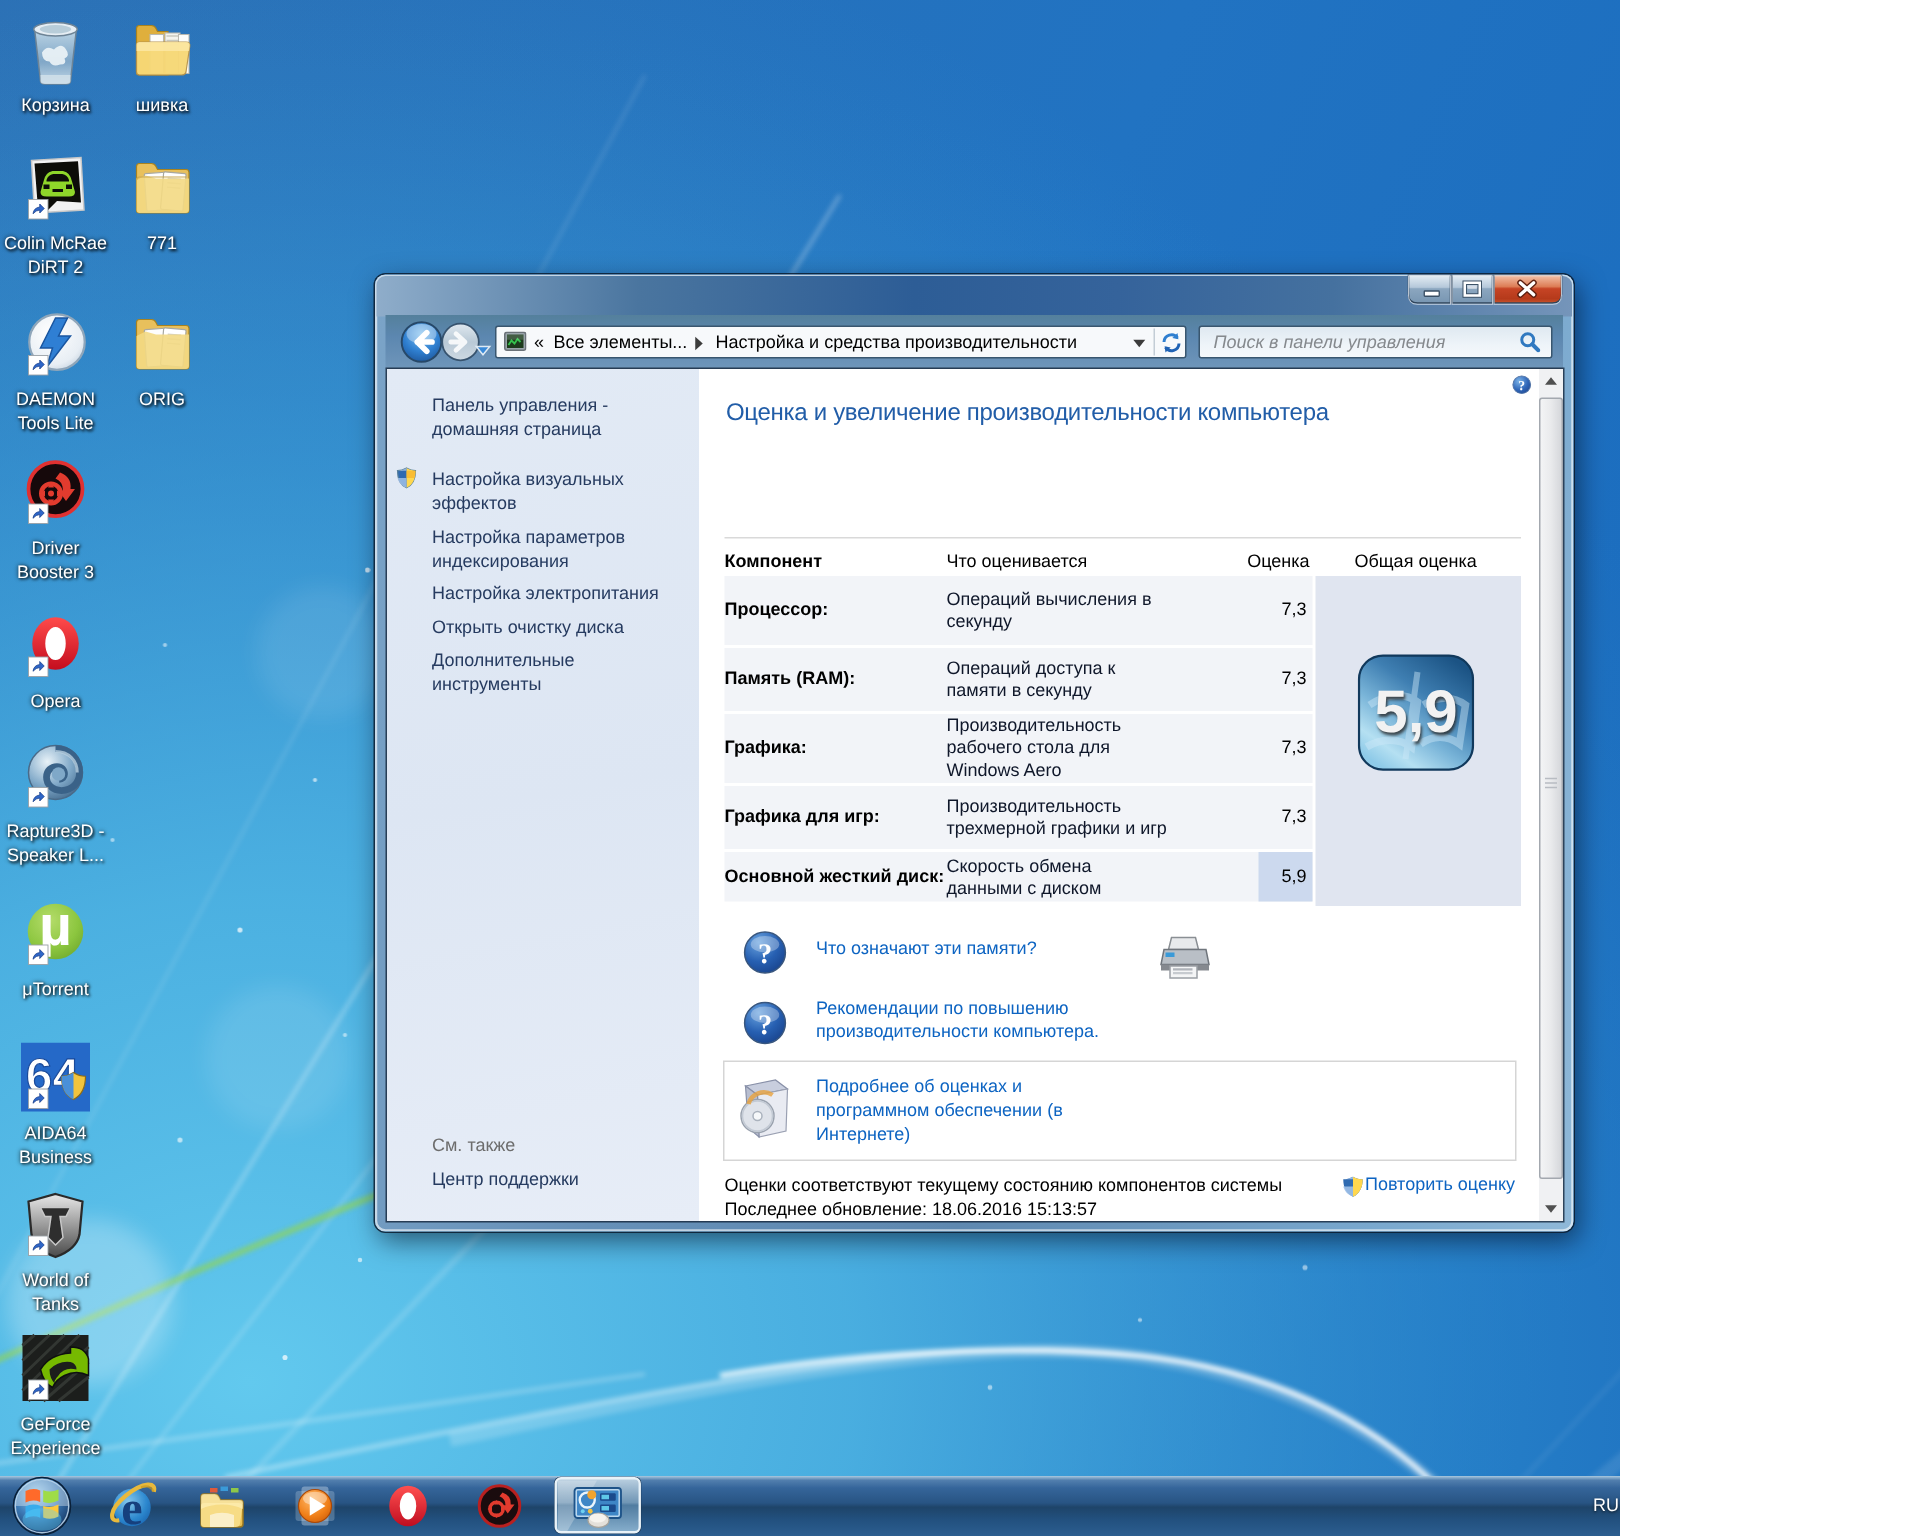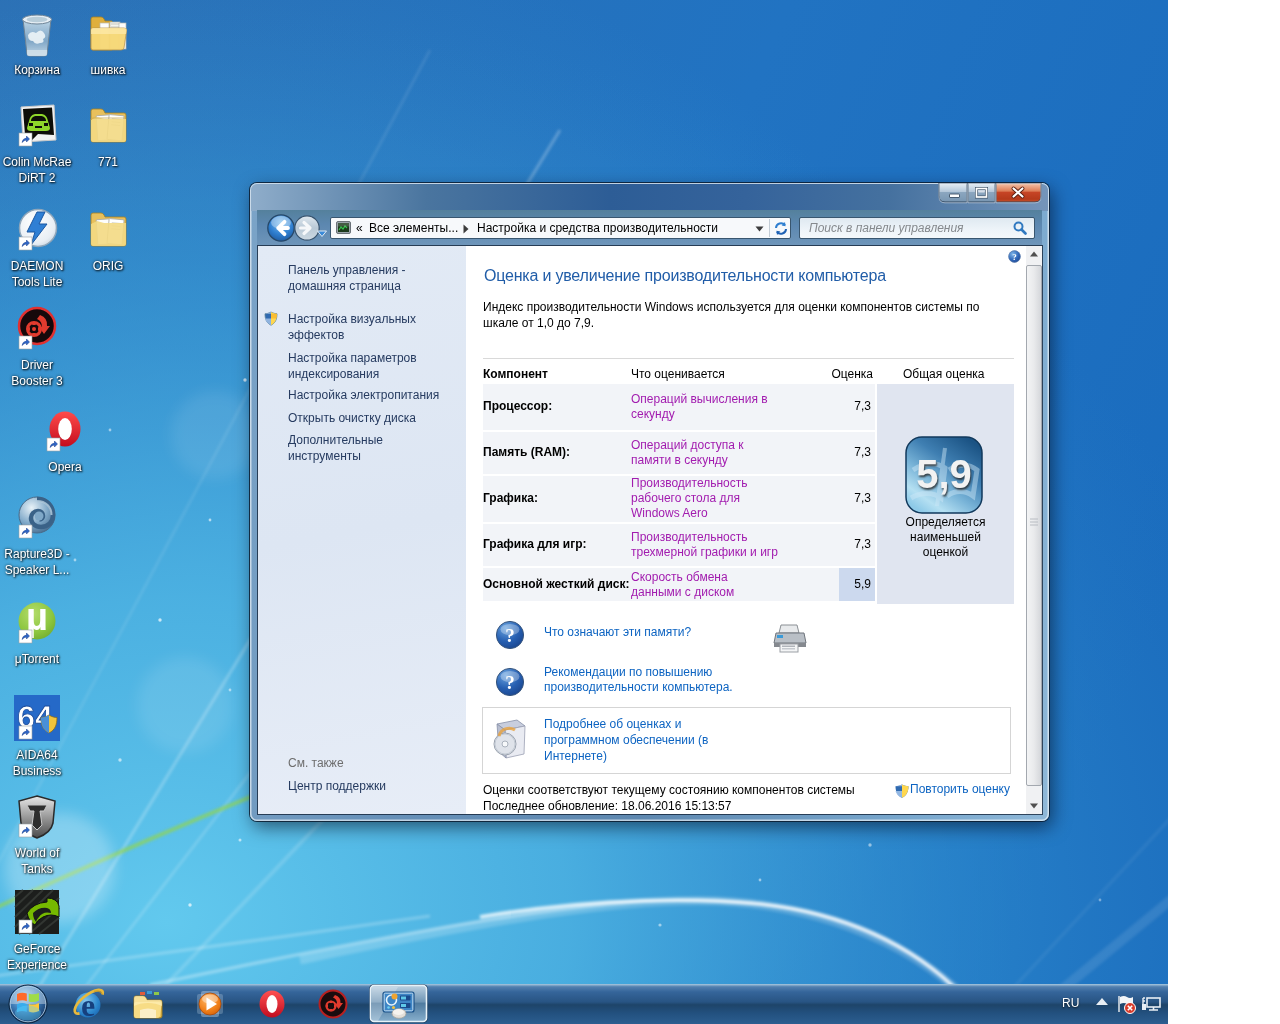--- a/index.html
+++ b/index.html
@@ -1,16 +1,16 @@
 <!DOCTYPE html>
 <html><head><meta charset="utf-8">
 <style>
 html,body{margin:0;padding:0;width:1280px;height:1024px;overflow:hidden;}
 body{font-family:"Liberation Sans",sans-serif;}
-#desk{position:absolute;left:0;top:0;width:1168px;height:1024px;overflow:hidden;}
+#desk{position:absolute;left:0;top:0;width:1080px;height:1024px;overflow:hidden;}
 #wall{position:absolute;left:0;top:0;}
 .dico{position:absolute;width:72px;text-align:center;}
 .dico svg{display:block;margin:0 auto;}
 .dlab{display:block;margin-top:4px;font-size:12px;line-height:16px;color:#fff;
  text-shadow:1px 1px 2px rgba(0,0,0,.9),0 0 3px rgba(0,0,0,.8);}
 
 #win{position:absolute;left:250px;top:183px;width:799px;height:638px;border-radius:7px;
  background:linear-gradient(100deg,#7ba4c8 0%,#6690b8 28%,#5e88b0 55%,#79a8ce 85%,#8fb8d8 100%);
  box-shadow:0 0 0 1px rgba(11,27,46,.85),3px 6px 18px rgba(0,5,20,.55),inset 0 0 0 1.5px rgba(255,255,255,.6);}
 #titlebar{position:absolute;left:1px;top:1px;width:797px;height:27px;border-radius:6px 6px 0 0;
@@ -28,21 +28,21 @@
  box-shadow:0 0 0 1px rgba(15,30,50,.75);}
 #leftpane{position:absolute;left:0;top:0;width:208px;height:568px;
  background:linear-gradient(170deg,#e2eaf5 0%,#dde6f3 50%,#e7edf7 100%);}
 .lplink{position:absolute;left:30px;font-size:12px;line-height:16px;color:#263b60;}
 #rightpane{position:absolute;left:212px;top:0;width:556px;height:568px;background:#fff;}
 .rp{position:absolute;}
 .blue{color:#0d64c2;}
 #scrollv{position:absolute;left:768px;top:0;width:16px;height:568px;background:#f0f0f0;}
 .trow{position:absolute;left:13px;width:392px;background:#f2f4f8;}
 .tl{position:absolute;left:0;font-size:12px;font-weight:bold;color:#000;white-space:nowrap;}
-.td{position:absolute;left:148px;font-size:12px;line-height:15px;color:#a21caf;}
+.td{position:absolute;left:148px;font-size:12px;line-height:15px;color:#0f172a;}
 .ts{position:absolute;left:298px;width:90px;text-align:right;font-size:12px;color:#000;}
 .hcell{position:absolute;left:356px;top:0;width:36px;height:33px;background:#ccd9ee;}
 
 #taskbar{position:absolute;left:0;top:984px;width:1280px;height:40px;
  background:linear-gradient(180deg,#a9c9e0 0%,#527fae 7%,#35659a 20%,#285483 45%,#1e4469 52%,#22507e 72%,#2c5e90 100%);}
 .tbtxt{color:#fff;font-size:12px;text-shadow:0 1px 2px rgba(0,0,0,.7);}
 </style></head>
 <body>
 <div id="desk">
 <svg id="wall" width="1280" height="1024" viewBox="0 0 1280 1024">
@@ -178,21 +178,21 @@
  <svg width="48" height="48" viewBox="0 0 48 48">
   <circle cx="24" cy="21" r="18" fill="#16090b" stroke="#e03131" stroke-width="2.5"></circle>
   <path d="M 27 10 Q 35 13 34 21 L 37 21 L 31 29 L 26 22 L 29 22 Q 29 16 24 14 Z" fill="#e23b2e"></path>
   <circle cx="21" cy="24" r="6.5" fill="none" stroke="#e23b2e" stroke-width="3"></circle>
   <circle cx="21" cy="24" r="2" fill="#e23b2e"></circle>
   <path d="M 21 16 L 23 20 L 19 20 Z M 21 32 L 19 28 L 23 28 Z M 13 24 L 17 22 L 17 26 Z M 29 24 L 25 26 L 25 22 Z" fill="#e23b2e"></path>
   <use href="#shortcut" x="6" y="31"></use>
  </svg>
  <span class="dlab">Driver<br>Booster 3</span>
 </div>
-<div class="dico" style="left:1px;top:407px;padding-left:28px;">
+<div class="dico" style="left:1px;top:407px;">
  <svg width="48" height="48" viewBox="0 0 48 48">
   <defs>
             <linearGradient id="op1" x1="0" y1="0" x2="0" y2="1">
    <stop offset="0" stop-color="#ff4b4b"></stop>
               <stop offset="1" stop-color="#c40d1e"></stop>
             </linearGradient>
           </defs>
   <ellipse cx="24" cy="22" rx="15.5" ry="17.5" fill="url(#op1)"></ellipse>
   <ellipse cx="24" cy="22" rx="6.8" ry="11" fill="#ffffff"></ellipse>
   <use href="#shortcut" x="6" y="31"></use>
@@ -421,21 +421,20 @@
               <radialGradient id="hlp" cx="0.35" cy="0.3" r="0.9">
      <stop offset="0" stop-color="#7db4e8"></stop>
                 <stop offset="0.55" stop-color="#2f66b8"></stop>
                 <stop offset="1" stop-color="#1c3f86"></stop>
               </radialGradient>
             </defs>
     <circle cx="7.5" cy="7.5" r="6.8" fill="url(#hlp)" stroke="#5577a8" stroke-width="0.8"></circle>
     <text x="7.5" y="11.3" text-anchor="middle" font-size="10.5" font-weight="bold" fill="#fff" font-family="Liberation Serif,serif">?</text>
    </svg>
    <div class="rp" style="left:14px;top:21px;font-size:16px;letter-spacing:-0.2px;color:#215da8;">Оценка и увеличение производительности компьютера</div>
-   <div class="rp" style="left:13px;top:53px;font-size:12px;line-height:16px;color:#000;">Индекс производительности Windows используется для оценки компонентов системы по<br>шкале от 1,0 до 7,9.</div>
    <div class="rp" style="left:13px;top:112px;width:531px;height:1px;background:#d9d9d9;"></div>
    <div class="rp" style="left:13px;top:121px;font-size:12px;font-weight:bold;color:#000;">Компонент</div>
    <div class="rp" style="left:161px;top:121px;font-size:12px;color:#000;">Что оценивается</div>
    <div class="rp" style="left:306px;top:121px;width:97px;text-align:right;font-size:12px;color:#000;">Оценка</div>
    <div class="rp" style="left:433px;top:121px;font-size:12px;color:#000;">Общая оценка</div>
 
    <div class="trow" style="top:138px;height:46px;">
     <div class="tl" style="top:15px;">Процессор:</div>
     <div class="td" style="top:8px;">Операций вычисления в<br>секунду</div>
     <div class="ts" style="top:15px;">7,3</div>
@@ -474,21 +473,20 @@
      </linearGradient>
     </defs>
     <rect x="1" y="1" width="76" height="76" rx="16" fill="url(#bdg)" stroke="#11395c" stroke-width="1.5"></rect>
     <g opacity="0.45" stroke="#cfe9f8" fill="none">
      <path d="M 8 34 C 20 26 32 26 40 32 L 36 62 C 28 56 16 56 6 62" stroke-width="5"></path>
      <path d="M 44 34 C 54 28 64 28 72 34 L 68 60 C 60 54 50 54 42 60" stroke-width="5"></path>
      <path d="M 40 12 L 32 70" stroke-width="4"></path>
     </g>
     <text x="39" y="52" text-anchor="middle" font-size="40" font-weight="bold" fill="#f2f2f2" style="text-shadow:1px 2px 2px rgba(40,40,40,0.8);" font-family="Liberation Sans,sans-serif">5,9</text>
    </svg>
-   <div class="rp" style="left:407px;top:269px;width:137px;text-align:center;font-size:12px;line-height:15px;color:#000;">Определяется<br>наименьшей<br>оценкой</div>
 
    <svg class="rp qicon" style="left:25px;top:374px;" width="30" height="30" viewBox="0 0 30 30">
     <defs>
               <radialGradient id="qg" cx="0.35" cy="0.25" r="0.95">
      <stop offset="0" stop-color="#6aa4e0"></stop>
                 <stop offset="0.5" stop-color="#2760b2"></stop>
                 <stop offset="1" stop-color="#143a80"></stop>
               </radialGradient>
             </defs>
     <circle cx="15" cy="15" r="13.6" fill="url(#qg)" stroke="#38567e" stroke-width="1"></circle>

